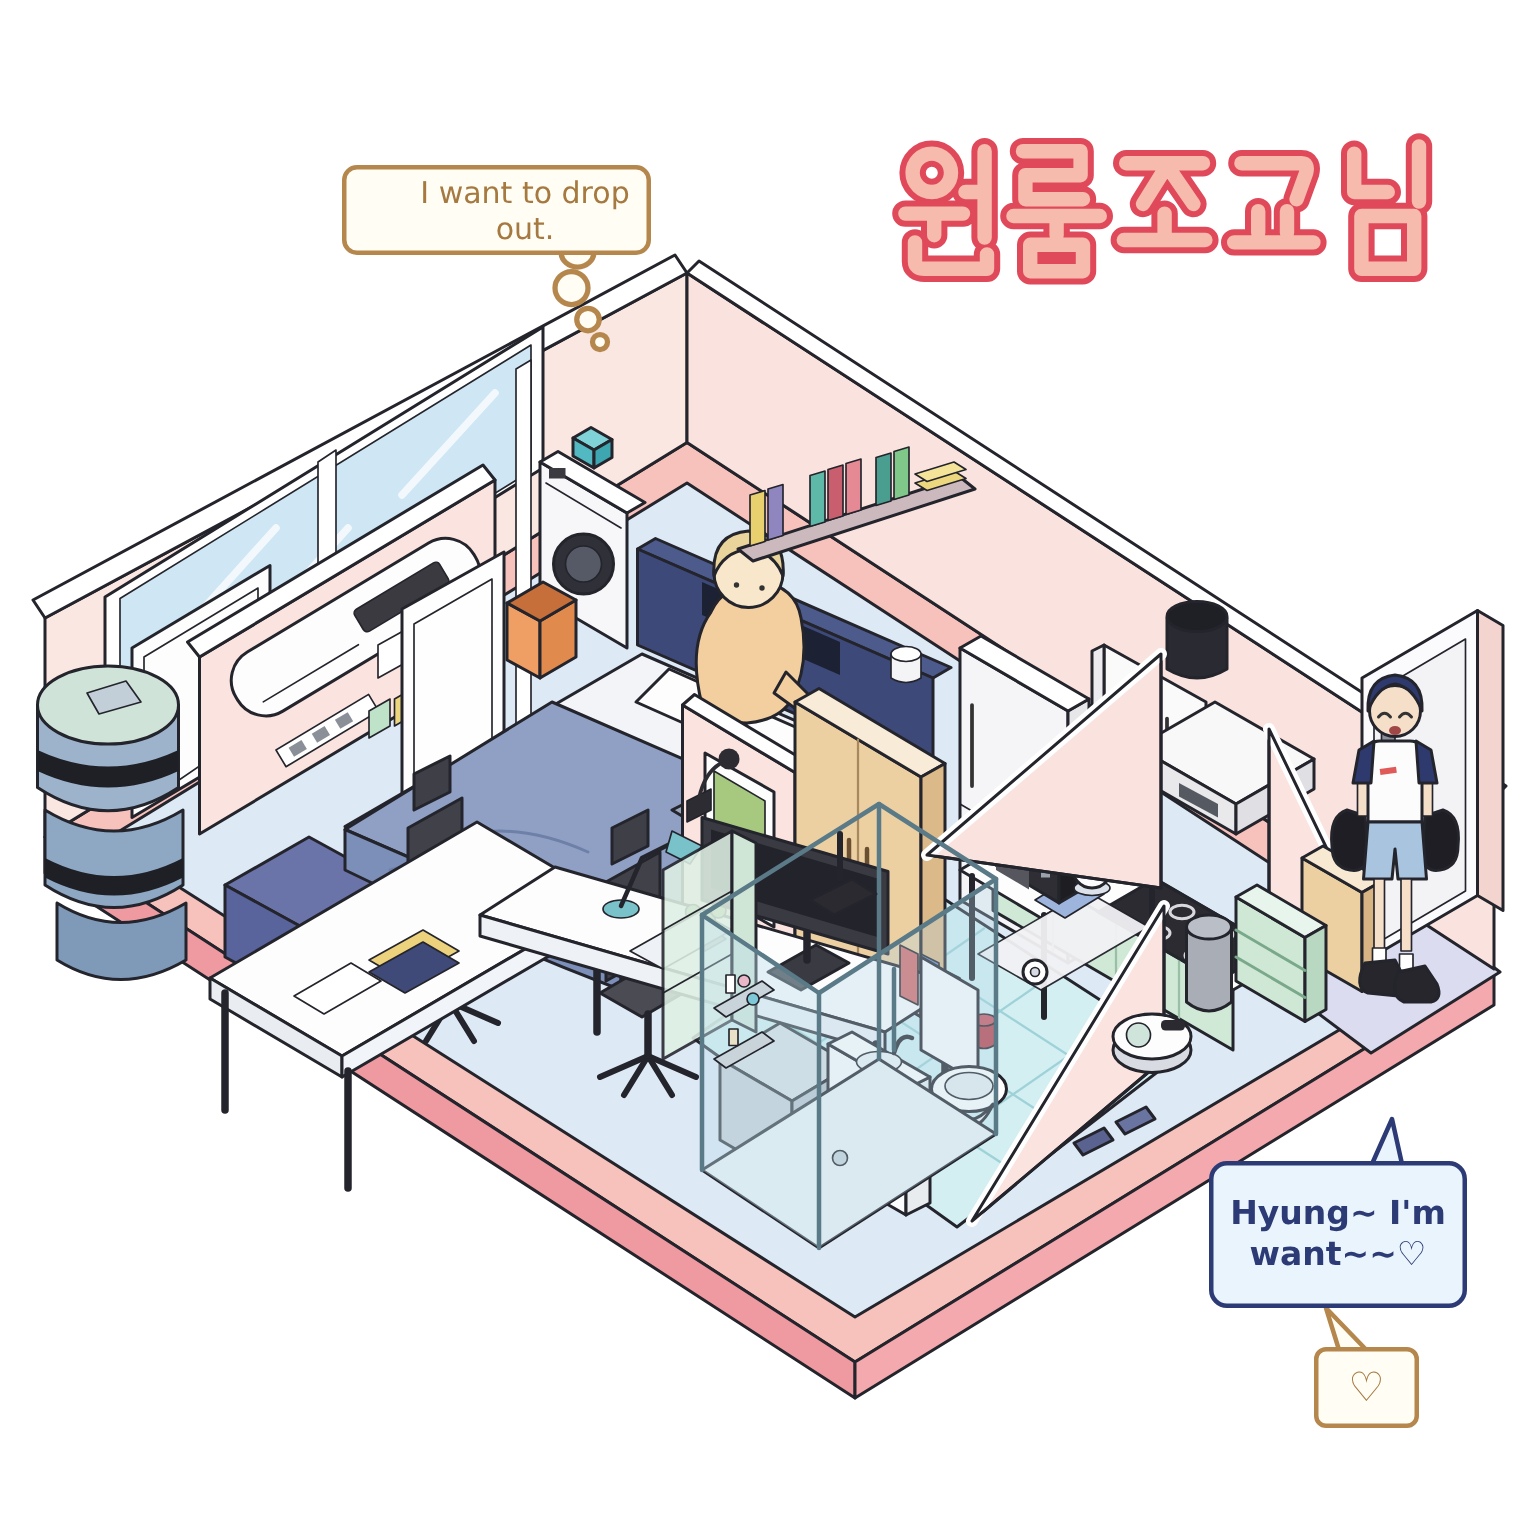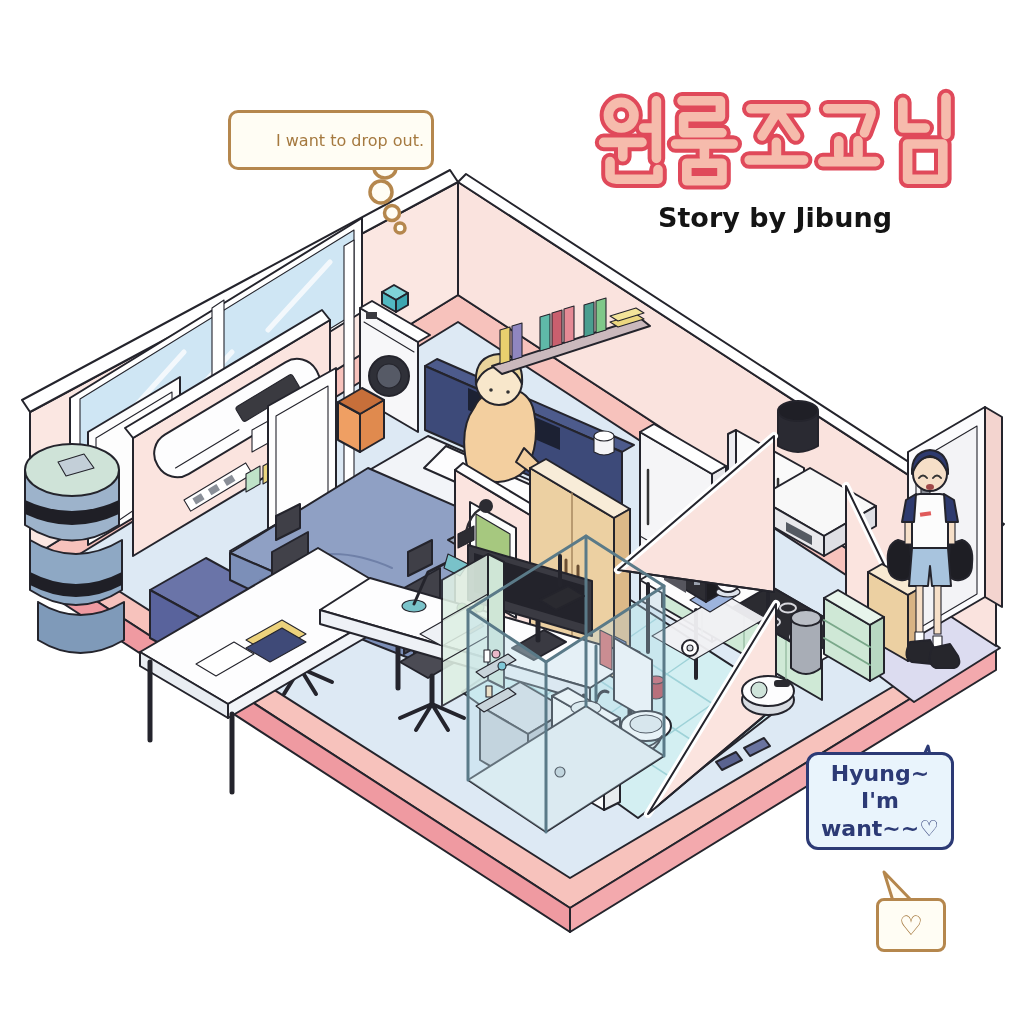--- a/index.html
+++ b/index.html
@@ -5,22 +5,22 @@
   html,body{margin:0;padding:0;background:#fff;}
   .stage{position:relative;width:1024px;height:1024px;overflow:hidden;background:#fff;
          font-family:"DejaVu Sans",sans-serif;}
   .stage svg{position:absolute;left:0;top:0;}
   svg *{stroke-linejoin:round;stroke-linecap:round;}
   .o{stroke:#24242c;stroke-width:2;}
   .thin{stroke:#24242c;stroke-width:1.1;}
   .bubble{position:absolute;box-sizing:border-box;display:flex;align-items:center;
           justify-content:center;text-align:center;background:#fffdf4;}
   .bubble-dropout{left:228px;top:110px;width:206px;height:60px;border:3px solid #b5874d;
-          border-radius:10px;color:#a5793f;font-size:16px;font-weight:500;padding-left:38px;}
-  .bubble-arrival{left:806px;top:752px;width:148px;height:98px;border:3.5px solid #2c3a75;
+          border-radius:10px;color:#a5793f;font-size:20px;font-weight:500;padding-left:38px;}
+  .bubble-arrival{left:806px;top:774px;width:172px;height:98px;border:3.5px solid #2c3a75;
           border-radius:12px;background:#e9f4fc;color:#2c3a75;font-size:22px;font-weight:600;
           line-height:1.25;flex-direction:column;}
   .bubble-heart{left:876px;top:898px;width:70px;height:54px;border:3px solid #b5874d;
           border-radius:8px;color:#a5793f;font-size:27px;font-weight:700;}
   .subtitle{position:absolute;left:620px;top:202px;width:310px;text-align:center;
           color:#141414;font-size:27px;font-weight:600;}
   .visually-hidden{position:absolute;width:1px;height:1px;overflow:hidden;
           clip:rect(0 0 0 0);white-space:nowrap;}
 </style>
 </head>
@@ -535,21 +535,20 @@
             <path d="M6,8 L56,8 Q62,8 60,16 L52,38 M20,48 L20,66 M44,48 L44,66 M0,74 L66,74"></path>
           </g>
       <g transform="translate(368,0)">
             <path d="M8,8 L8,40 L36,40 M62,2 L62,48 M14,60 L58,60 L58,104 L14,104 Z"></path>
           </g>
     </g>
   </g>
 </svg>
 
 <span class="visually-hidden">원룸조교님</span>
-<div class="subtitle">Story by Jibung</div>
 
 <div class="bubble bubble-dropout">
   <span>I want to drop out.</span>
 </div>
 
 <div class="bubble bubble-arrival">
   <span>Hyung~ I'm</span>
   <span>want~~♡</span>
 </div>
 

